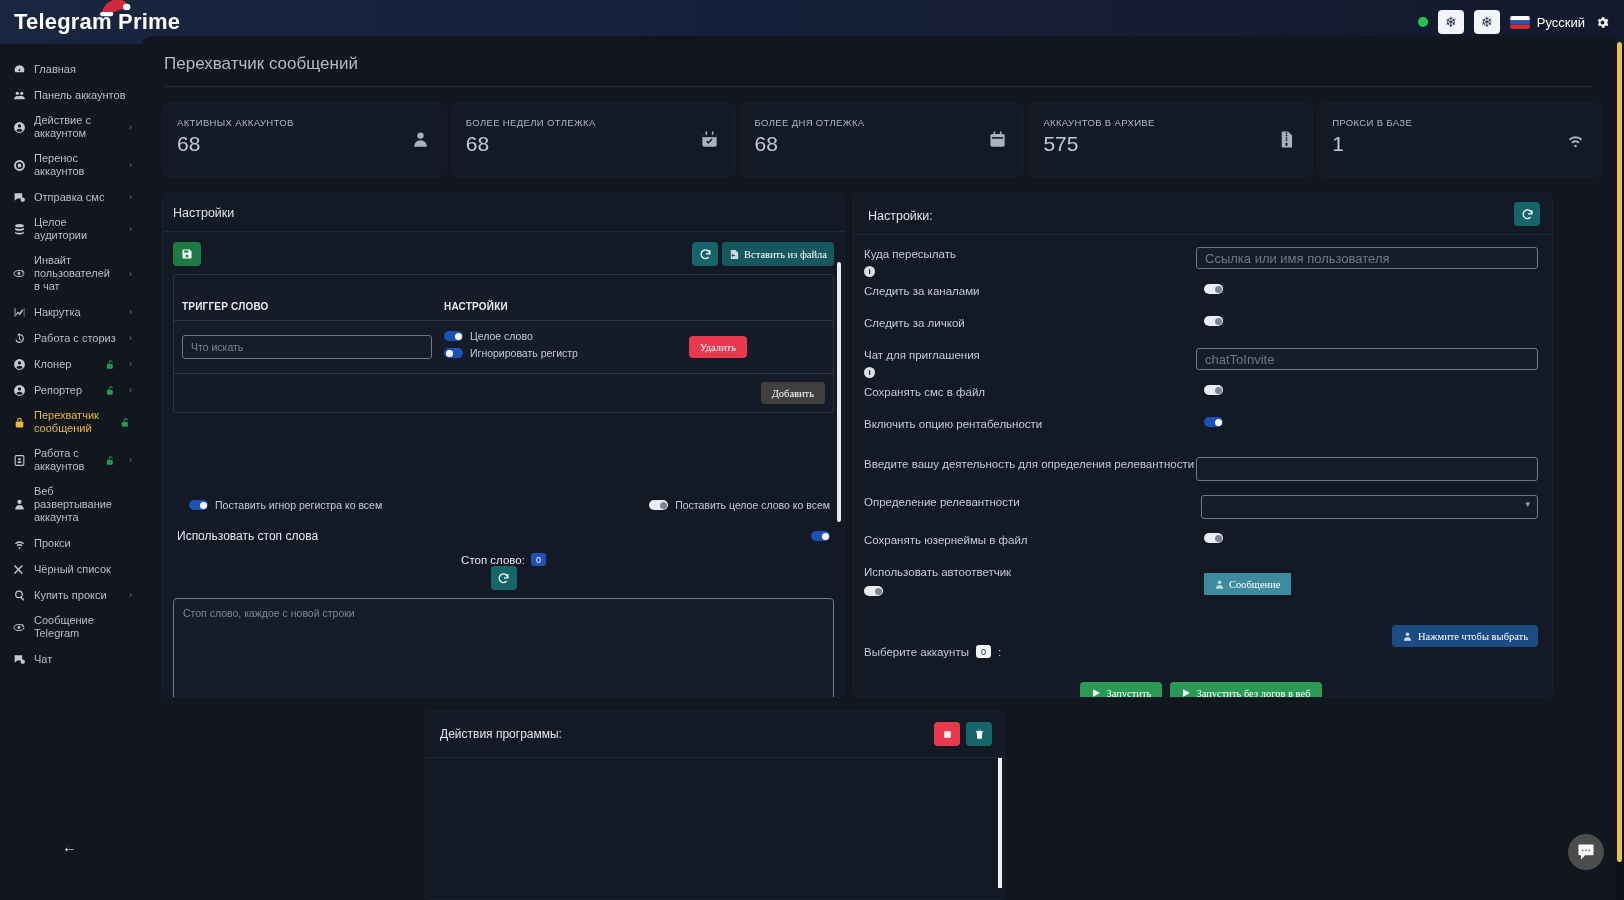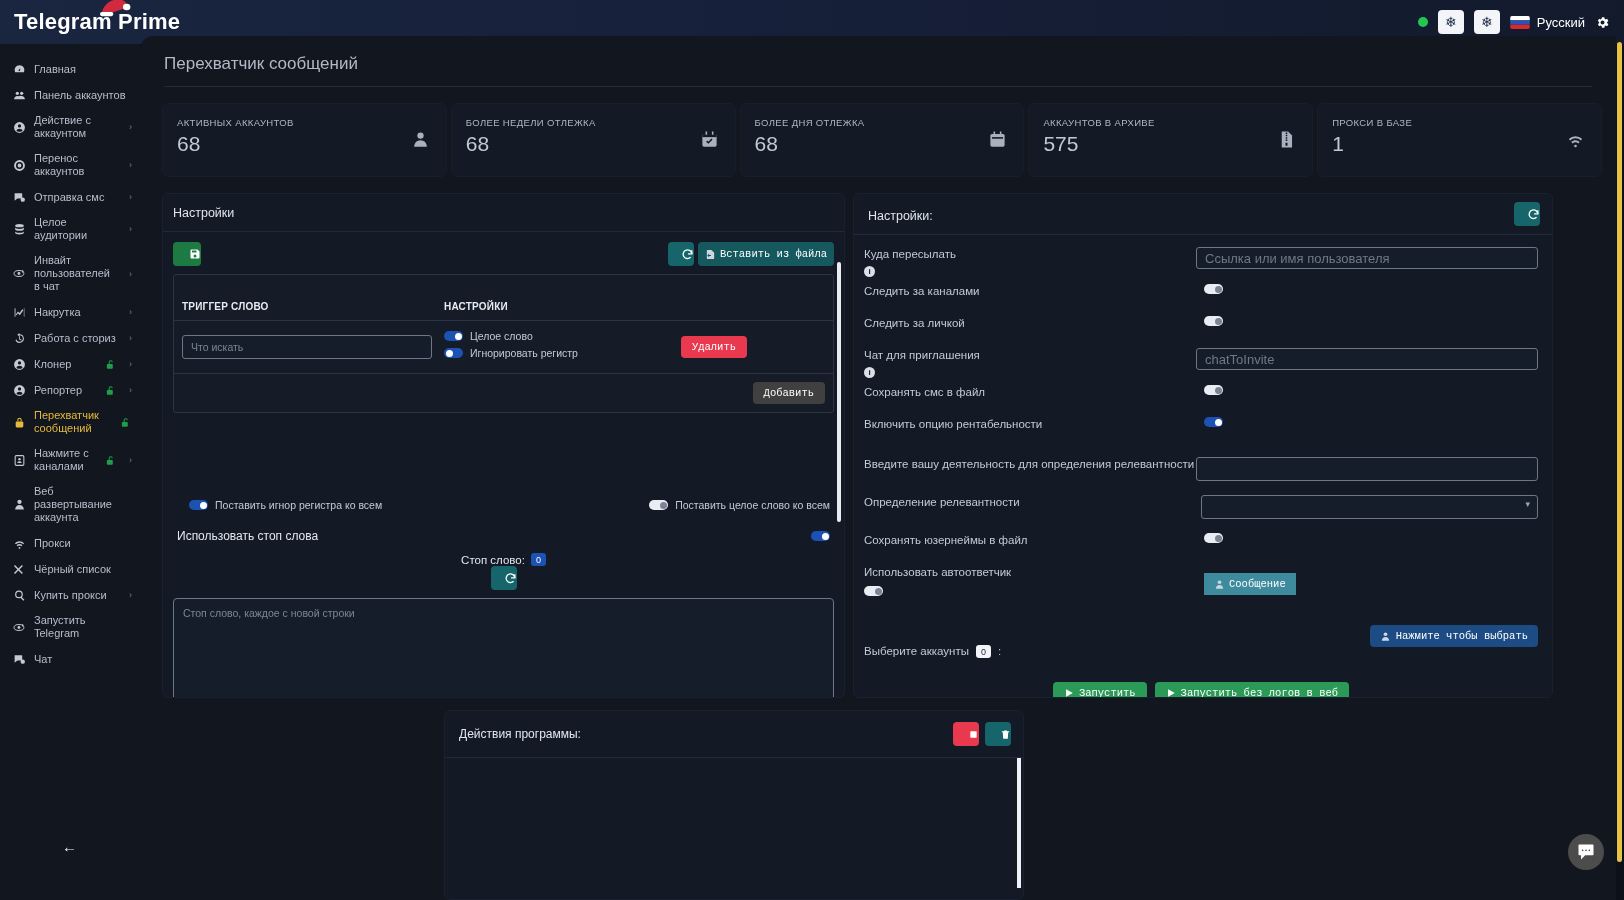--- a/index.html
+++ b/index.html
@@ -85,22 +85,22 @@
   .panel-h{font-size:12.5px;color:#dfe4ec;padding:12px 0 11px 10px;}
   .panel-h.rt{padding-left:14px;padding-top:15px;}
   .panel-rule{height:1px;background:#222938;}
 
   .lp-body{padding:10px 10px 0 10px;position:relative;height:463px;}
   .lp-scroll{position:absolute;right:3px;top:30px;width:4px;height:260px;background:#e9edf3;border-radius:3px;}
 
   .row-tools{display:flex;align-items:center;gap:0;margin-bottom:8px;}
   .btn{
     border:none;border-radius:4px;cursor:pointer;font-size:11px;color:#ffffff;
-    display:inline-flex;align-items:center;justify-content:flex-end;gap:4px;
-    font-family:Liberation Mono, monospace;
+    display:inline-flex;align-items:center;justify-content:center;gap:4px;
+    font-family:Liberation Serif, serif;
   }
   .btn-save{background:#1e7a43;width:28px;height:24px;}
   .btn-teal{background:#16656b;width:26px;height:24px;font-size:13px;}
   .btn-file{background:#15595f;height:24px;padding:0 7px;margin-left:4px;font-size:10.5px;}
   .btn-red{background:#e8394f;height:22px;padding:0 11px;font-size:10.5px;border-radius:4px;}
   .btn-green{background:#404040;height:22px;padding:0 11px;font-size:10.5px;border-radius:4px;}
   .btn-launch{background:#2b9a57;height:22px;padding:0 11px;font-size:10.5px;border-radius:4px;gap:5px;}
   .btn-blue{background:#1d4b84;height:22px;padding:0 10px;font-size:10.5px;border-radius:4px;gap:5px;}
   .btn-msg{background:#3f8b9e;height:22px;padding:0 10px;font-size:10.5px;border-radius:0;gap:4px;}
   .btn-stop{background:#e8394f;width:26px;height:24px;border-radius:4px;}
@@ -156,27 +156,27 @@
   .rinp.tall{height:24px;}
   .rinp::placeholder{color:#6f7887;}
   .rsel{
     background:#161d2a;border:1px solid #6e7688;border-radius:3px;height:24px;width:337px;
     padding:0 8px;font-size:10.5px;color:#d4dae4;outline:none;appearance:none;
     font-family:"Liberation Sans", sans-serif;
   }
   .sel-wrap{position:relative;width:337px;}
   .sel-wrap::after{content:"\25BE";position:absolute;right:8px;top:4px;font-size:9px;color:#9aa3b2;pointer-events:none;}
   .acctrow{display:flex;align-items:center;justify-content:space-between;padding-top:14px;}
-  .accleft{display:flex;gap:7px;font-size:11.5px;color:#c3cad6;margin-top:31px;}
+  .accleft{display:flex;align-items:center;gap:7px;font-size:11.5px;color:#c3cad6;margin-top:31px;}
   .accbadge{background:#f1f4f8;color:#1a2233;font-size:9px;border-radius:3px;padding:1.5px 5px;}
   .launchrow{display:flex;justify-content:center;gap:8px;padding-top:24px;}
 
   
   .logpanel{
-    position:absolute;left:444px;top:710px;width:580px;height:190px;
+    position:absolute;left:425px;top:710px;width:580px;height:190px;
     background:#141a25;border:1px solid #192030;border-radius:6px;overflow:hidden;
   }
   .loghead{display:flex;align-items:center;justify-content:space-between;padding:11px 12px 11px 14px;}
   .loghead .t{font-size:12px;color:#e2e7ef;}
   .loghead .b{display:flex;gap:6px;}
   .logbody{height:130px;border-top:1px solid #222938;position:relative;}
   .logscroll{position:absolute;right:2px;top:0;width:4px;height:130px;background:#eef1f6;}
 
   
   .edgescroll{
@@ -355,21 +355,21 @@
         </svg>
       </div>
       <div class="nav-item">
         <span class="ic">
           <svg width="13" height="13" viewBox="0 0 24 24" fill="#c2cad6">
             <rect x="4" y="3" width="16" height="18" rx="2" fill="none" stroke="#c2cad6" stroke-width="2"></rect>
             <circle cx="12" cy="9.5" r="2.2"></circle>
             <path d="M8 16.5c0-1.9 1.8-3 4-3s4 1.1 4 3z"></path>
           </svg>
         </span>
-        <span class="lbl">Нажмите с каналами</span>
+        <span class="lbl">Работа с аккаунтов</span>
         <svg class="lockico" viewBox="0 0 24 24" fill="#1f9e4a">
           <rect x="4" y="11" width="13" height="10" rx="2"></rect>
           <path d="M8 11V7.5A4.5 4.5 0 0 1 17 7h-2.3a2.2 2.2 0 0 0-4.4.5V11z"></path>
         </svg>
         <span class="chev">›</span>
       </div>
       <div class="nav-item">
         <span class="ic">
           <svg width="13" height="13" viewBox="0 0 24 24" fill="#c2cad6">
             <circle cx="12" cy="7" r="4"></circle>
@@ -407,21 +407,21 @@
         <span class="chev">›</span>
       </div>
       <div class="nav-item">
         <span class="ic">
           <svg width="13" height="13" viewBox="0 0 24 24" fill="#c2cad6">
             <ellipse cx="11" cy="12" rx="9" ry="5.5" fill="none" stroke="#c2cad6" stroke-width="1.8"></ellipse>
             <circle cx="11" cy="12" r="2.6"></circle>
             <path d="M17 5l3 3-3 3z"></path>
           </svg>
         </span>
-        <span class="lbl">Запустить Telegram</span>
+        <span class="lbl">Сообщение Telegram</span>
       </div>
       <div class="nav-item">
         <span class="ic">
           <svg width="13" height="13" viewBox="0 0 24 24" fill="#c2cad6">
             <path d="M3 4h13a1 1 0 0 1 1 1v8a1 1 0 0 1-1 1H8l-5 4V4z"></path>
             <circle cx="18" cy="16" r="4"></circle>
           </svg>
         </span>
         <span class="lbl">Чат</span>
       </div>

